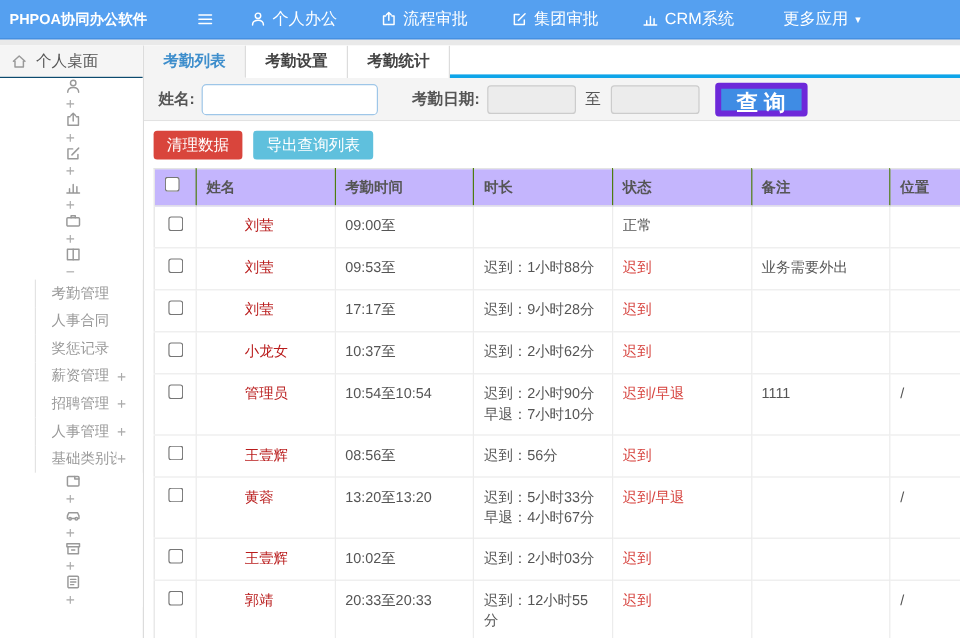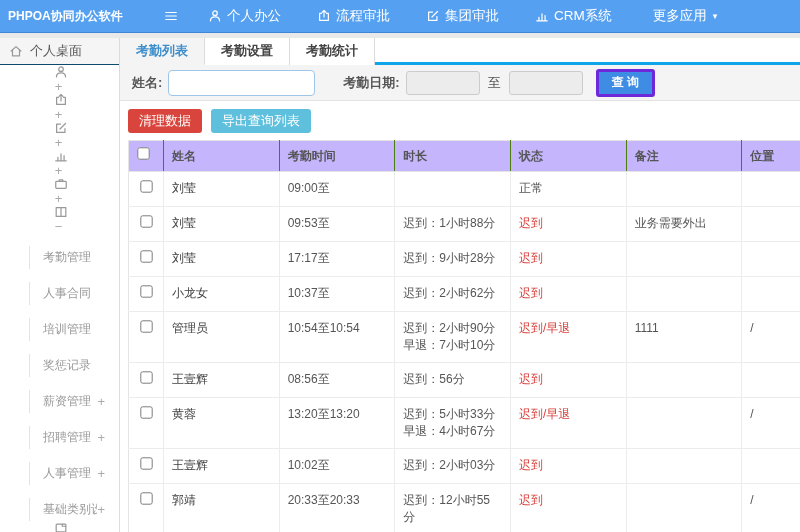--- a/index.html
+++ b/index.html
@@ -22,40 +22,40 @@
 
   
   .sidebar { width:120px; background:#fff; border-right:1px solid #dcdcdc; overflow:hidden; flex:none; }
   .srow { display:flex; align-items:center; cursor:pointer; color:#555; }
   .srow .sicon { display:inline-flex; color:#999; margin-right:7px; }
   .srow .slabel { flex:1; white-space:nowrap; overflow:hidden; }
   .srow .sexp { color:#aaa; padding-right:11px; font-size:13px; }
   .srow.desktop { height:27px; background:#f5f5f5; border-bottom:1px solid #0c4a6e; padding-left:9px; font-size:13px; }
   .srow.main { height:28px; padding-left:9px; font-size:13px; }
   .srow.sub { height:23px; margin-left:29px; border-left:1px solid #e3e3e3; padding-left:13px;
-    font-size:12px; color:#999;margin-top:13px; }
+    font-size:12px; color:#999; }
   .srow.sub .sexp { padding-right:14px; }
 
   
   .main { flex:1; display:flex; flex-direction:column; background:#fff; overflow:hidden; }
   .tabbar { height:27px; background:#fff; border-bottom:3px solid #0ea5e9; display:flex; }
   .tab { height:27px; line-height:26px; padding:0 16px; font-size:13px; font-weight:bold; color:#444;
     border-right:1px solid #dcdcdc; cursor:pointer; background:#fff; white-space:nowrap; }
   .tab.active { background:#f4f4f4; color:#3e8ecc; border-bottom:1px solid #f4f4f4; margin-bottom:-1px; }
 
   .filterband { height:36px; background:#f4f4f4; border-bottom:1px solid #e2e2e2;
     display:flex; align-items:center; padding-left:12px; font-size:13px; color:#555; }
   .flabel { font-weight:bold; margin-right:6px; white-space:nowrap; }
   .name-input { width:147px; height:26px; border:1px solid #9ec6e8; border-radius:4px; background:#fff;
     margin-right:28px; padding:0 6px; font-size:12px; outline:none; }
   .date-input { width:74px; height:24px; border:1px solid #ccc; border-radius:3px; background:#ececec;
     padding:0 6px; font-size:12px; outline:none; }
   .to { margin:0 8px; }
-  .query-btn { margin-left:13px; height:28px; padding:0 13px; background:#3f8ce4; border:3px solid #6d28d9;
-    color:#fff; font-size:12px; font-weight:bold; border-radius:3px; cursor:pointer; white-space:nowrap; }
+  .query-btn { margin-left:13px; height:28px; padding:0 13px; background:#3f8ce4; border:5px solid #6d28d9;
+    color:#fff; font-size:18px; font-weight:bold; border-radius:3px; cursor:pointer; white-space:nowrap; }
 
   .content { flex:1; background:#fff; padding:8px; overflow:hidden; }
   .actionrow { display:flex; margin-bottom:7px; }
   .btn { height:24px; padding:0 11px; border:none; border-radius:3px; color:#fff;
     font-size:13px; font-weight:normal; cursor:pointer; margin-right:9px; white-space:nowrap; }
   .btn-danger { background:#d9453c; }
   .btn-export { background:#5fc0dd; }
 
   
   table.att { border-collapse:collapse; table-layout:fixed; width:730px; font-size:12px; color:#555;
@@ -65,21 +65,21 @@
   .att td { padding:8px 8px; line-height:17px; vertical-align:top;
     border-right:1px solid #ececec; border-bottom:1px solid #ececec; }
   .c-check { width:35px; text-align:center; }
   .c-name { width:92px; }
   .c-time { width:107px; }
   .c-dur { width:88px; white-space:pre-line; }
   .c-status { width:57px; }
   .c-remark { width:188px; }
   .c-loc { width:163px; }
   .att input[type=checkbox] { transform:scale(.95); accent-color:#bbb; cursor:pointer; }
-  a.namelink { color:#404040; text-decoration:none; cursor:pointer; }
+  a.namelink { color:#b91c1c; text-decoration:none; cursor:pointer;margin-left:32px; }
   .st-red { color:#d6413c; }
   .st-ok { color:#555; }
 </style>
 </head>
 <body>
 
 <div class="topbar">
   <div class="logo">PHPOA协同办公软件</div>
   <div class="menu-btn">
       <svg viewBox="0 0 16 16" width="14" height="14" fill="none" stroke="currentColor" stroke-width="1.4" stroke-linecap="round" stroke-linejoin="round">
@@ -221,25 +221,20 @@
         <span class="slabel">考勤管理</span>
         <span class="sexp"></span>
       </div>
 
       <div class="srow sub">
 
         <span class="slabel">人事合同</span>
         <span class="sexp"></span>
       </div>
 
-      <div class="srow sub">
-
-        <span class="slabel">培训管理</span>
-        <span class="sexp"></span>
-      </div>
 
       <div class="srow sub">
 
         <span class="slabel">奖惩记录</span>
         <span class="sexp"></span>
       </div>
 
       <div class="srow sub">
 
         <span class="slabel">薪资管理</span>

